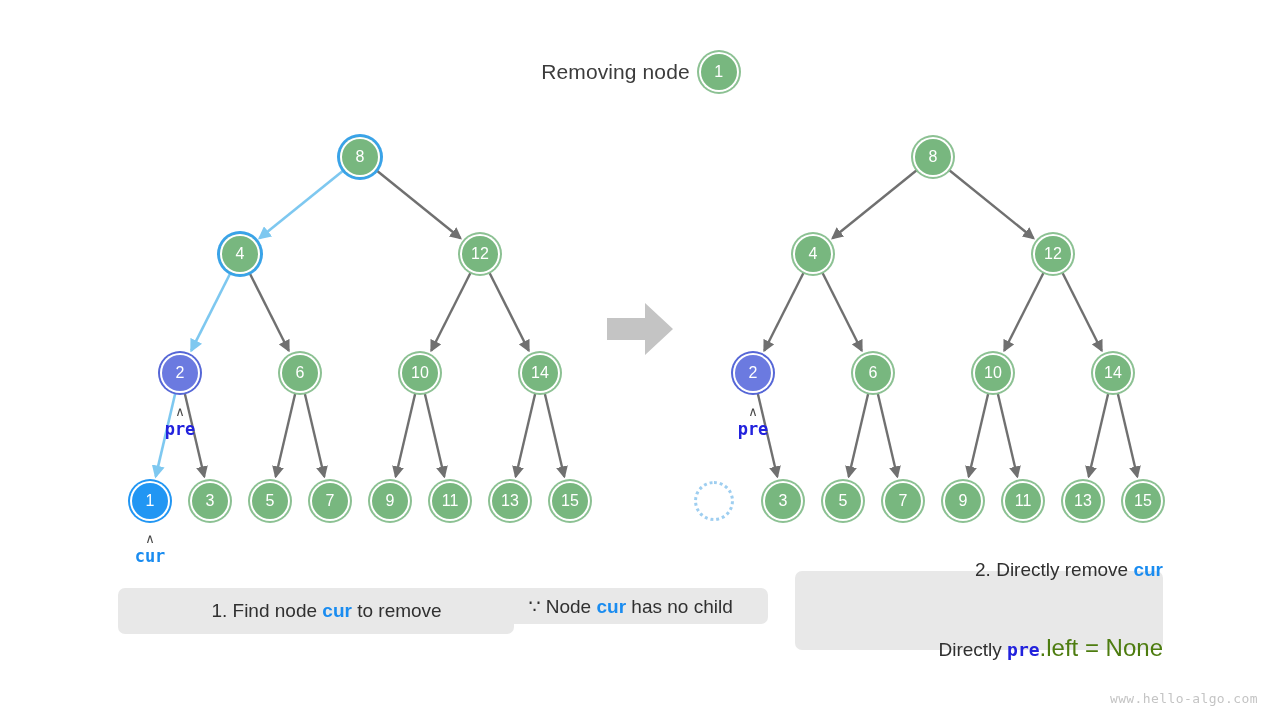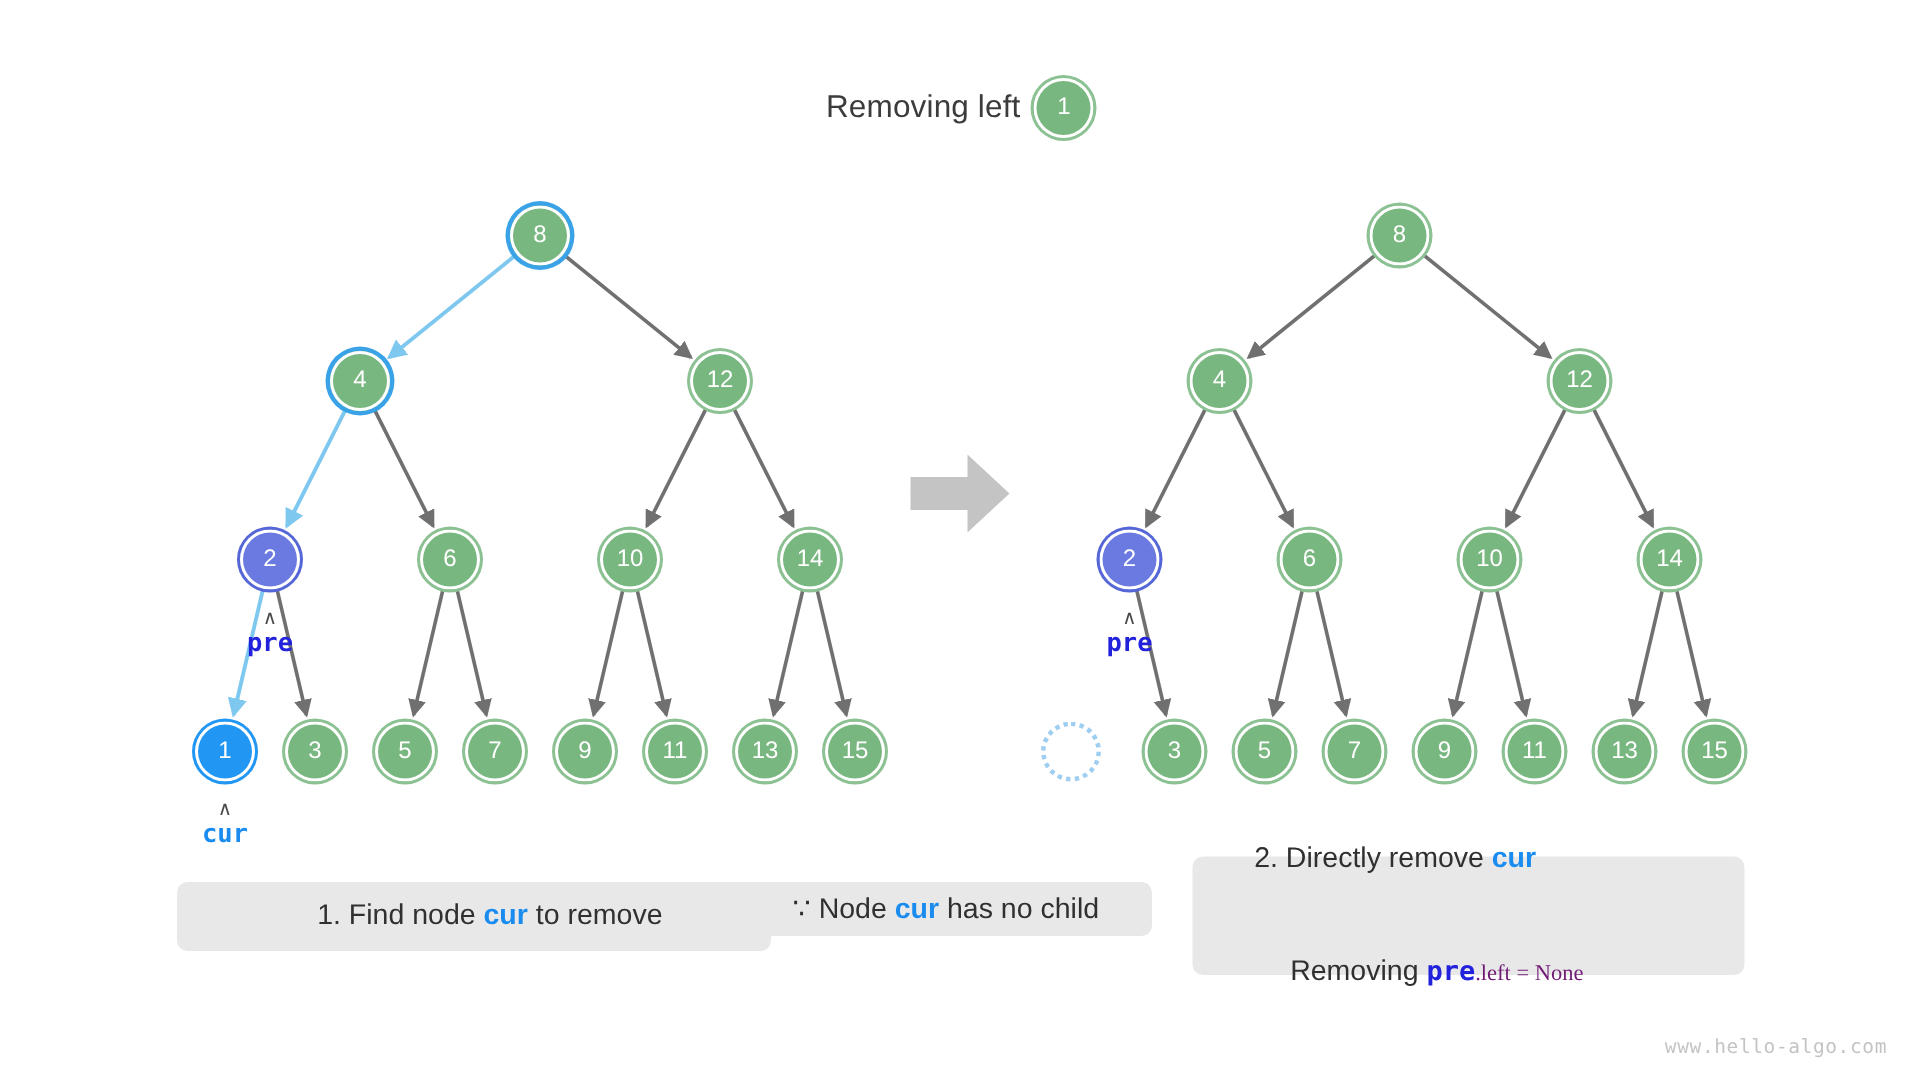--- a/index.html
+++ b/index.html
@@ -131,36 +131,37 @@
     position: absolute;
     background: #e8e8e8;
     border-radius: 7px;
     box-sizing: border-box;
     display: flex;
     flex-direction: column;
     justify-content: center;
     font-size: 19px;
     color: #303030;
     z-index: 5;
+    text-align: right;
   }
   .caption .line { white-space: pre; }
   .kw-cur {
     color: #1a8cf0;
     font-weight: bold;
   }
   .kw-pre {
     color: #2222dd;
     font-weight: bold;
     font-family: "DejaVu Sans Mono", monospace;
     font-size: 18px;
   }
   .kw-code {
-    color: #701a75;
-    font-family: Liberation Serif, serif;
-    font-size: 15px;
+    color: #4d7c0f;
+    font-family: Liberation Sans, sans-serif;
+    font-size: 24px;
   }
   #caption-1 {
     left: 118px;
     top: 588px;
     width: 396px;
     height: 46px;
     align-items: center;
   }
   #caption-2 {
     left: 472px;
@@ -187,21 +188,21 @@
     font-family: "DejaVu Sans Mono", monospace;
     font-size: 13px;
     color: #c4c4c4;
     letter-spacing: 0.4px;
   }
 </style>
 </head>
 <body>
 
 <div id="title-bar">
-  <span>Removing left</span>
+  <span>Removing node</span>
   <span class="title-node">1</span>
 </div>
 
 <svg id="edges" viewBox="0 0 1280 720">
   <defs>
     <marker id="ah-gray" viewBox="0 0 10 10" refX="8.5" refY="5" markerWidth="5" markerHeight="5" orient="auto-start-reverse">
       <path d="M 0 0 L 10 5 L 0 10 z" fill="#707070"></path>
     </marker>
     <marker id="ah-blue" viewBox="0 0 10 10" refX="8.5" refY="5" markerWidth="5" markerHeight="5" orient="auto-start-reverse">
       <path d="M 0 0 L 10 5 L 0 10 z" fill="#7ec8f0"></path>
@@ -291,17 +292,17 @@
   <div class="line">
     <span>∵ Node </span><span class="kw-cur">cur</span><span> has no child</span>
   </div>
 </div>
 
 <div class="caption" id="caption-3">
   <div class="line line-1">
     <span>2. Directly remove </span><span class="kw-cur">cur</span>
   </div>
   <div class="line line-2">
-    <span>Removing </span><span class="kw-pre">pre</span><span class="kw-code">.left = None</span>
+    <span>Directly </span><span class="kw-pre">pre</span><span class="kw-code">.left = None</span>
   </div>
 </div>
 
 <div id="watermark">www.hello-algo.com</div>
 
 </body></html>

